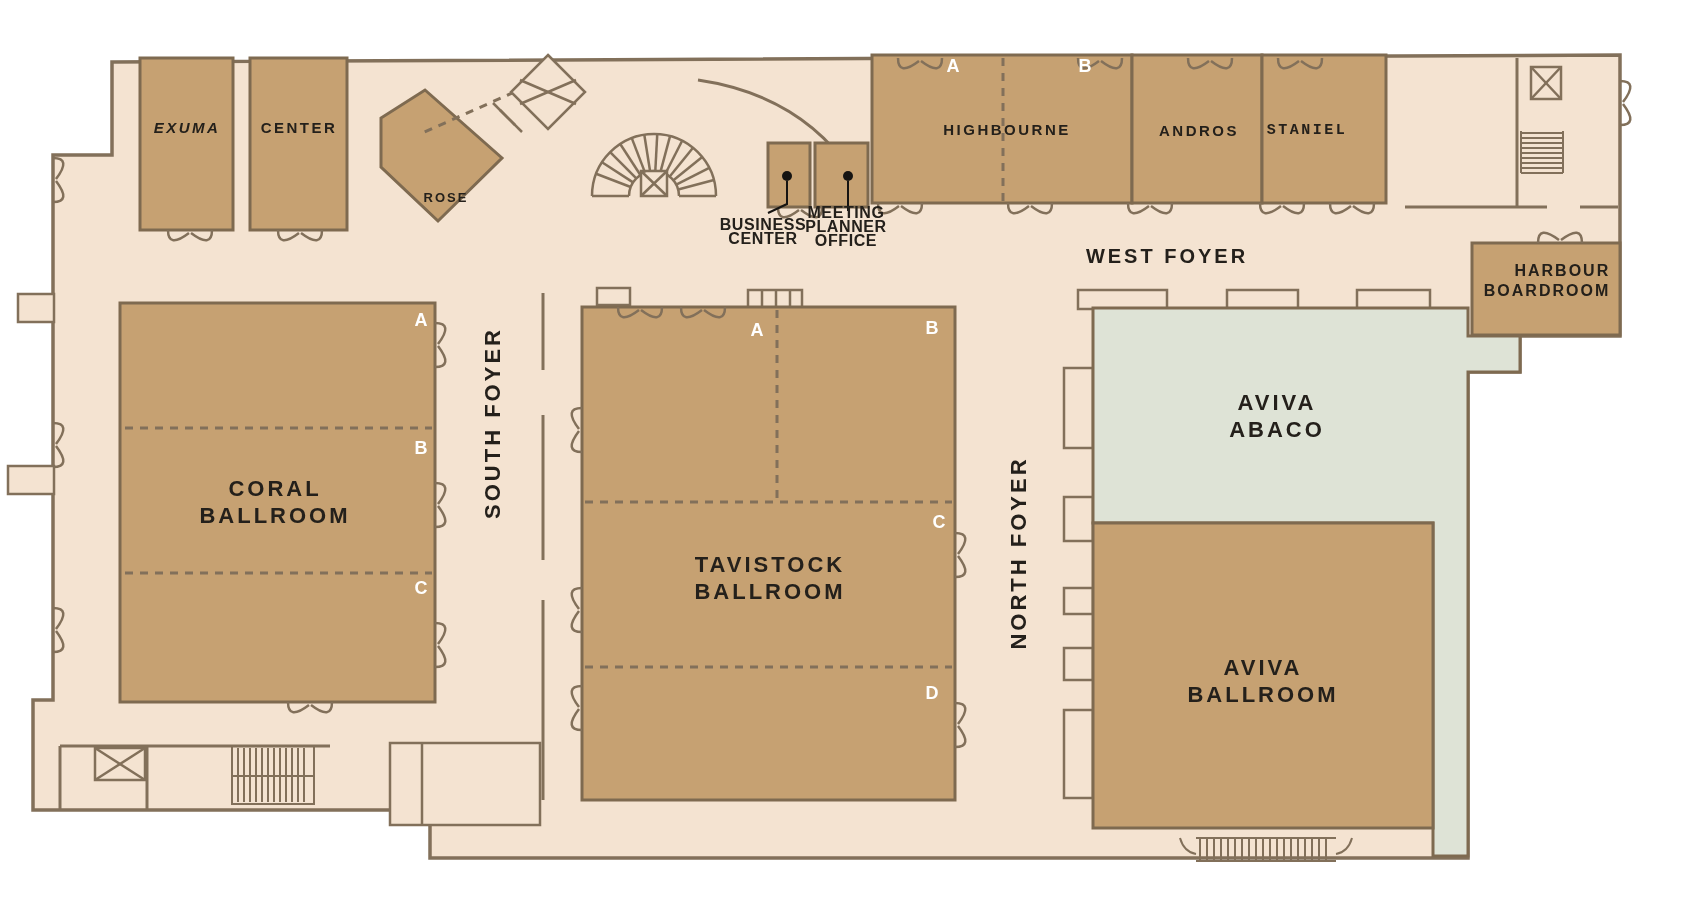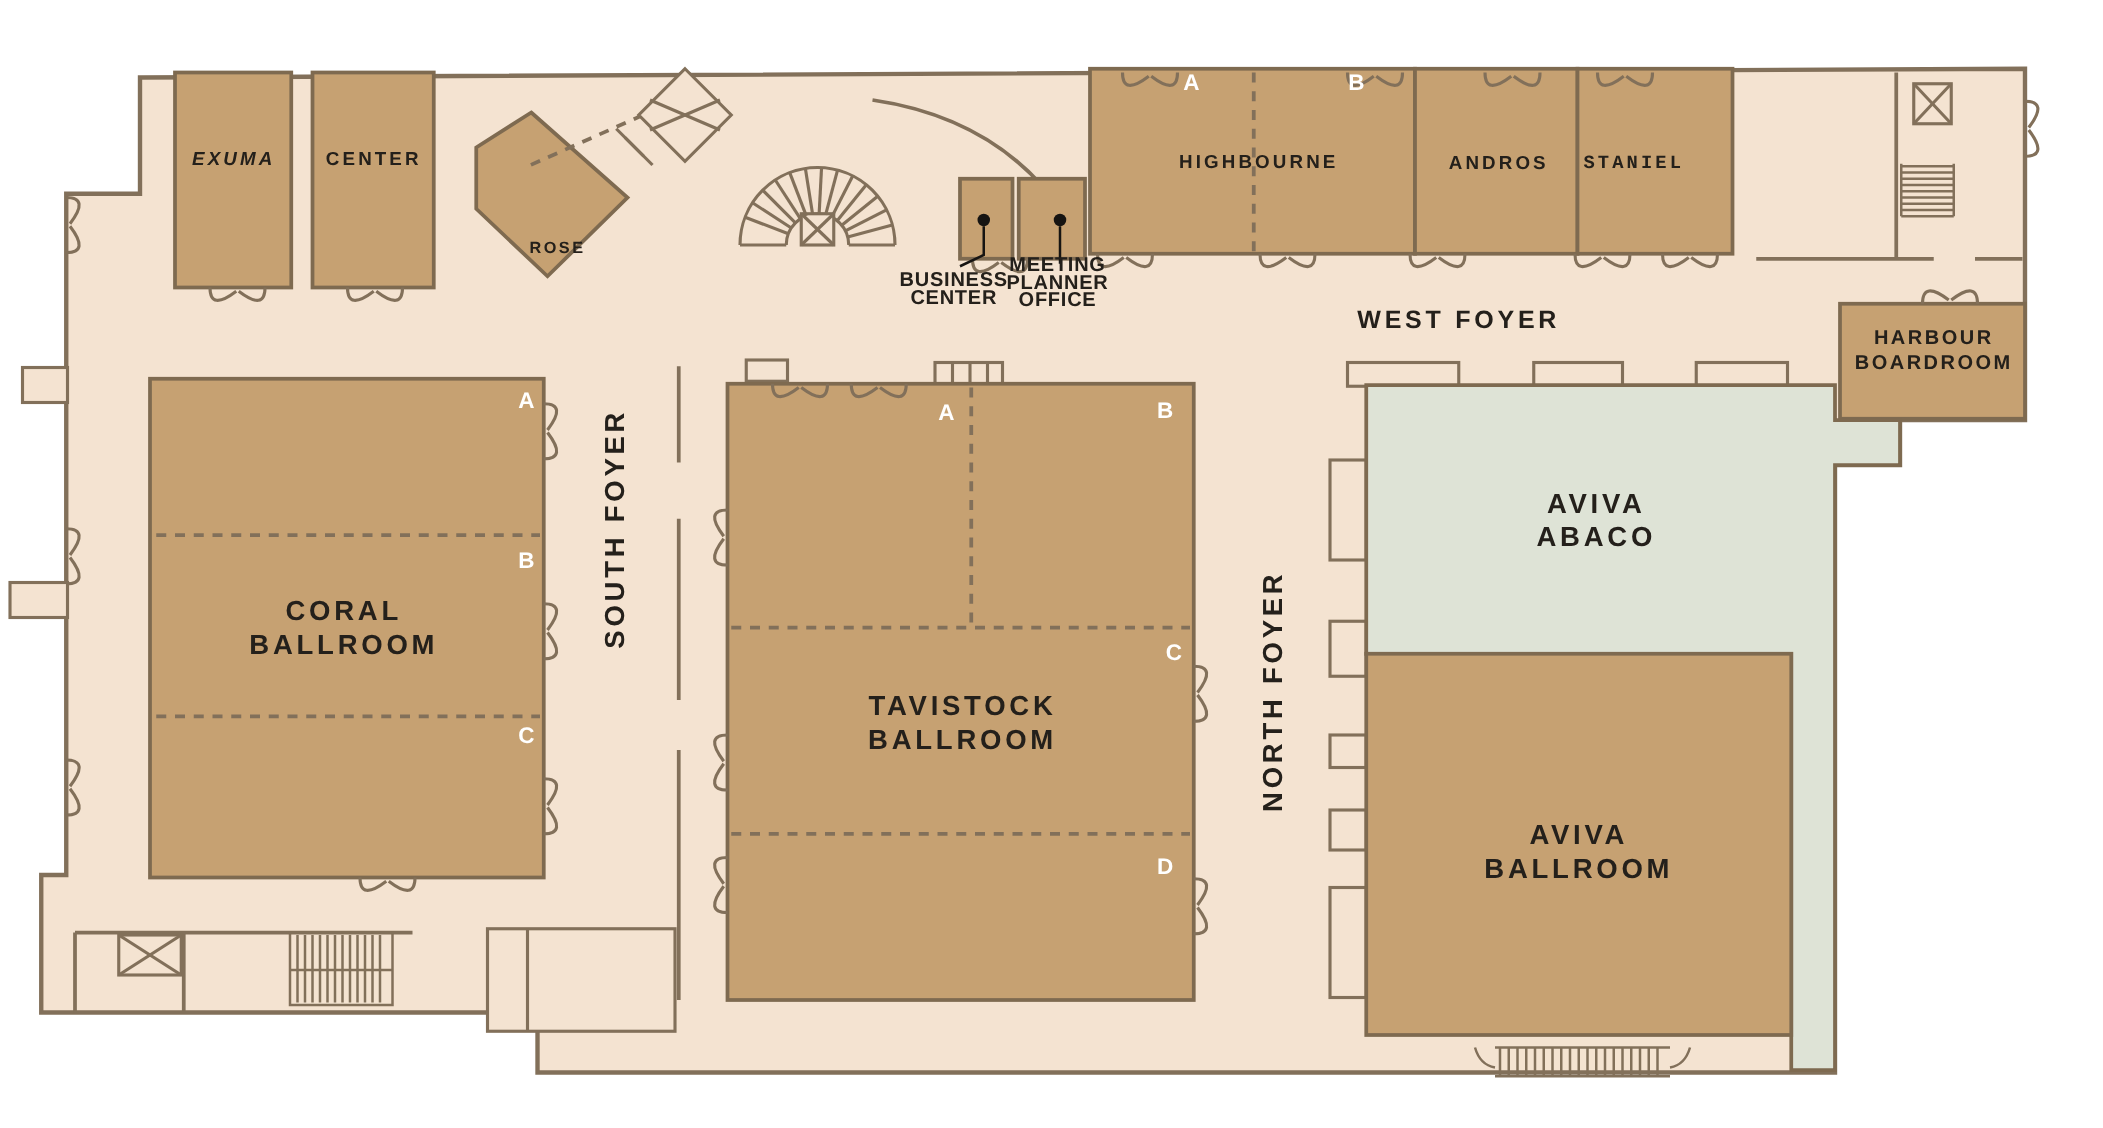--- a/index.html
+++ b/index.html
@@ -265,21 +265,21 @@
 <div class="lbl wletter" style="left:953px;top:67px;">A</div>
 <div class="lbl wletter" style="left:1085px;top:67px;">B</div>
 
 <div class="lbl s15" style="left:1199px;top:131px;">ANDROS</div>
 <div class="lbl s15" style="left:1307px;top:131px;font-family:Liberation Mono, monospace;">STANIEL</div>
 
 <div class="lbl s24" style="left:1167px;top:256px;">WEST FOYER</div>
 <div class="lbl s22 rot" style="left:492px;top:423px;">SOUTH FOYER</div>
 <div class="lbl s22 rot" style="left:1018px;top:553px;">NORTH FOYER</div>
 
-<div class="lbl s16" style="left:1547px;top:281px;">
+<div class="lbl s16" style="left:1547px;top:281px;text-align:right;">
   <div>HARBOUR</div>
   <div>BOARDROOM</div>
 </div>
 
 <div class="lbl s22" style="left:275px;top:502px;">
   <div>CORAL</div>
   <div>BALLROOM</div>
 </div>
 <div class="lbl wletter" style="left:421px;top:321px;">A</div>
 <div class="lbl wletter" style="left:421px;top:449px;">B</div>

